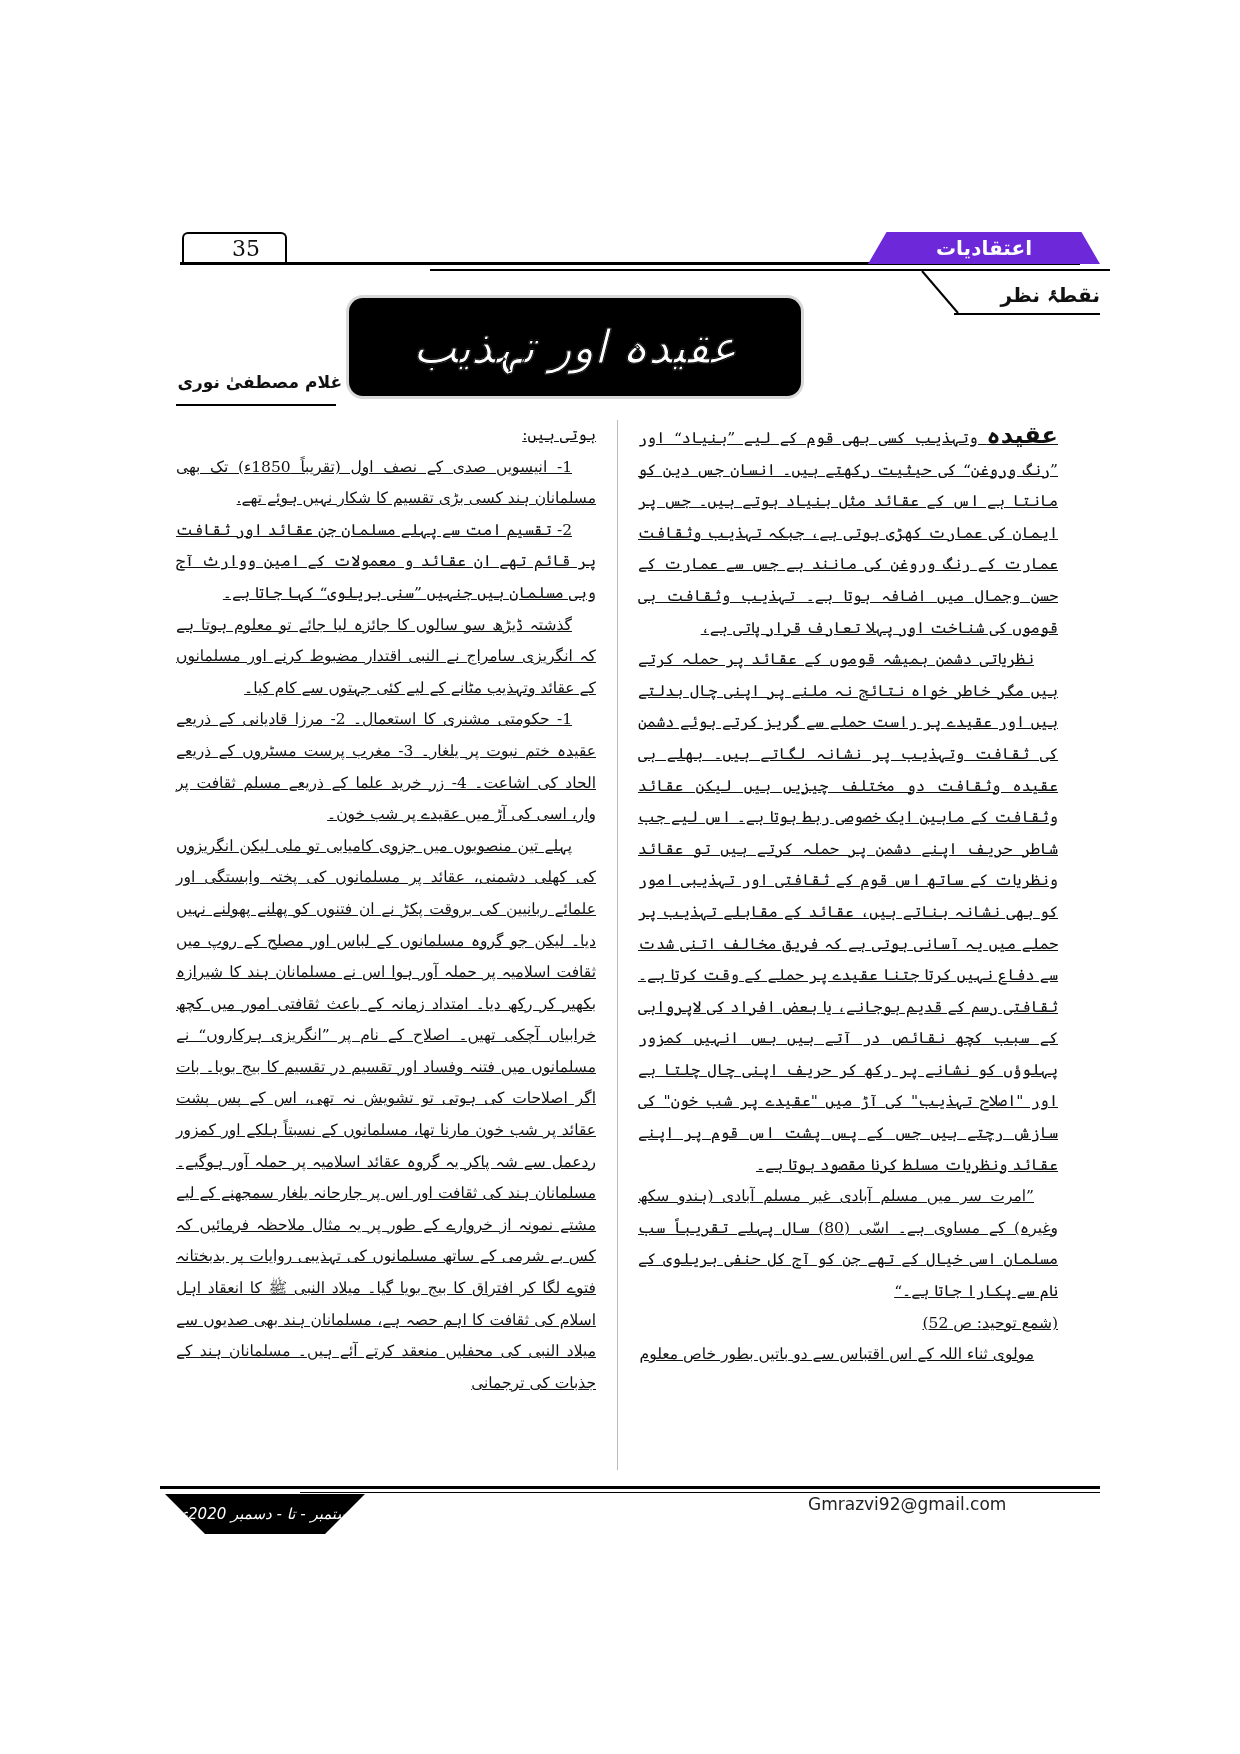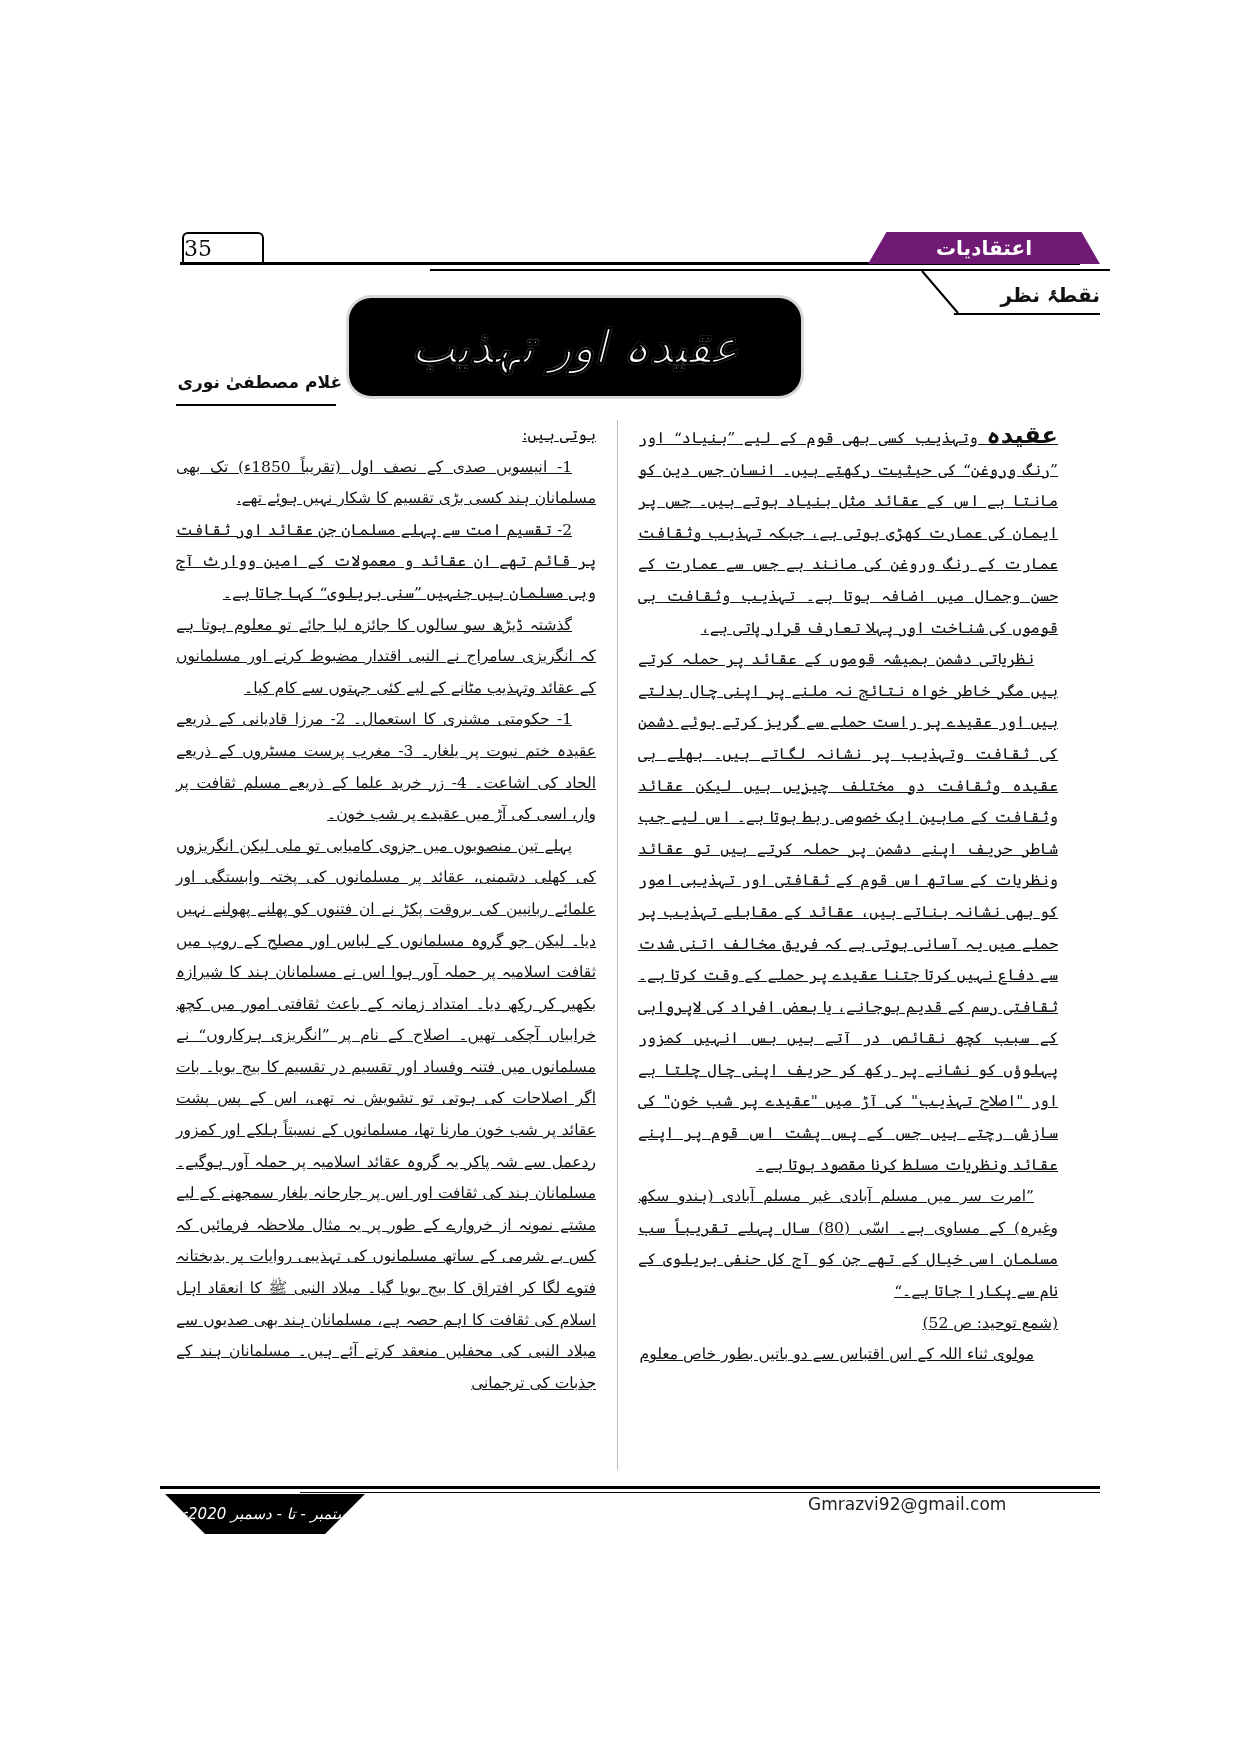--- a/index.html
+++ b/index.html
@@ -1,30 +1,30 @@
 <!DOCTYPE html>
 <html><head>
 <meta charset="utf-8">
 <style>
   html, body { margin: 0; padding: 0; background: #ffffff; }
   body { width: 1240px; height: 1754px; position: relative; overflow: hidden; font-family: "DejaVu Sans", sans-serif; color: #111; }
 
   
-  .page-num-box { position: absolute; left: 182px; top: 232px; width: 78px; height: 28px; border: 2px solid #000; border-bottom: none; border-radius: 6px 6px 0 0; display: flex; align-items: center; justify-content: flex-start; font-family: "DejaVu Serif", serif; font-size: 22px; }
+  .page-num-box { position: absolute; left: 182px; top: 232px; width: 78px; height: 28px; border: 2px solid #000; border-bottom: none; border-radius: 6px 6px 0 0; display: flex; align-items: center; justify-content: center; font-family: "DejaVu Serif", serif; font-size: 22px; padding-left: 23px; }
   .header-rule-1 { position: absolute; left: 180px; top: 262px; width: 900px; height: 3px; background: #000; }
   .header-rule-2 { position: absolute; left: 430px; top: 269px; width: 680px; height: 2px; background: #000; }
-  .section-tab { position: absolute; left: 868px; top: 232px; width: 232px; height: 32px; background: #701a75; clip-path: polygon(8% 0, 92% 0, 100% 100%, 0 100%); display: flex; align-items: center; justify-content: center; }
+  .section-tab { position: absolute; left: 868px; top: 232px; width: 232px; height: 32px; background: #6d28d9; clip-path: polygon(8% 0, 92% 0, 100% 100%, 0 100%); display: flex; align-items: center; justify-content: center; }
   .section-tab span { color: #fff; font-size: 20px; font-weight: bold; direction: rtl; }
   .subsection { position: absolute; left: 960px; top: 278px; width: 140px; height: 34px; display: flex; align-items: center; justify-content: flex-end; }
   .subsection span { font-size: 20px; font-weight: bold; direction: rtl; letter-spacing: 1px; margin-left: 12px; }
   .sub-slant { position: absolute; left: 920px; top: 270px; width: 42px; height: 44px; }
   .sub-underline { position: absolute; left: 954px; top: 313px; width: 146px; height: 2px; background: #000; }
 
   
-  .title-box { position: absolute; left: 349px; top: 298px; width: 452px; height: 98px; background: #000; border-radius: 22px; box-shadow: 0 0 0 3px #d8d8d8; display: flex; align-items: center; justify-content: center; font-weight: bold; }
+  .title-box { position: absolute; left: 349px; top: 298px; width: 452px; height: 98px; background: #000; border-radius: 14px; box-shadow: 0 0 0 3px #d8d8d8; display: flex; align-items: center; justify-content: center; }
   .title-box span { color: #fff; font-family: "DejaVu Serif", serif; font-size: 46px; direction: rtl; font-style: italic; -webkit-text-stroke: 1px #000; text-shadow: 0 0 1px #fff, 0 0 1px #fff; }
   .author { position: absolute; left: 172px; top: 372px; width: 170px; height: 30px; text-align: right; direction: rtl; font-size: 17px; font-weight: bold; }
   .author-rule { position: absolute; left: 176px; top: 404px; width: 160px; height: 2px; background: #000; }
 
   
   .column { position: absolute; top: 420px; width: 420px; direction: rtl; font-family: "DejaVu Serif", serif; font-size: 15.5px; line-height: 31.6px; text-align: justify; text-decoration: underline; }
   .col-right { left: 638px; }
   .col-left { left: 176px; }
   .column p { margin: 0; }
   .column .indent { text-indent: 24px; }

